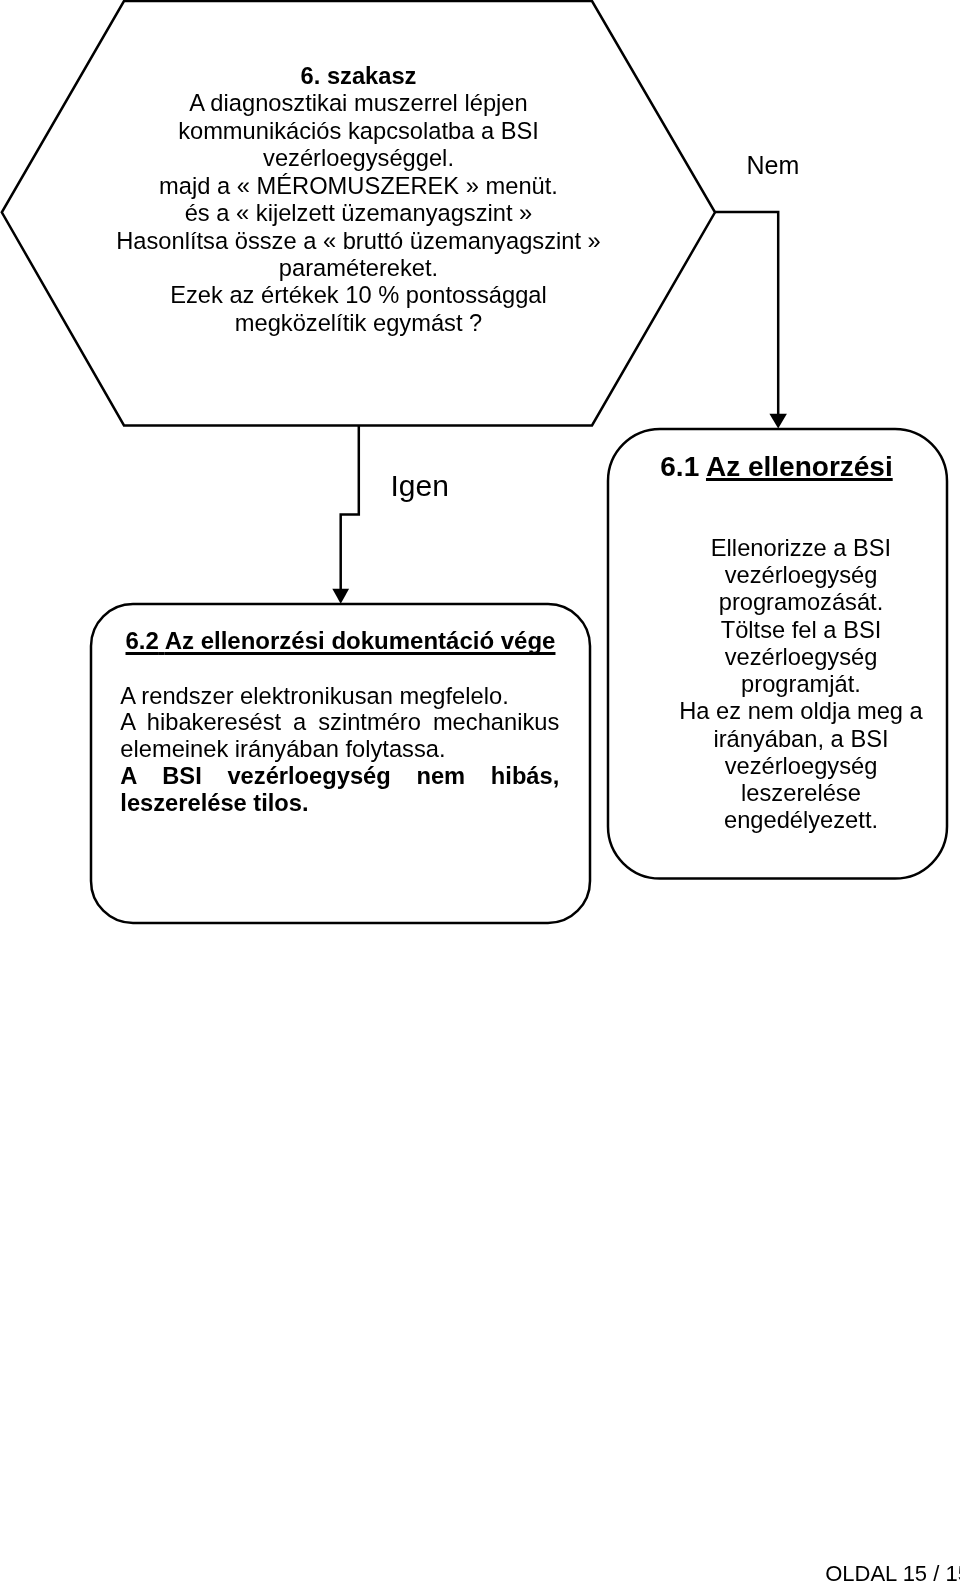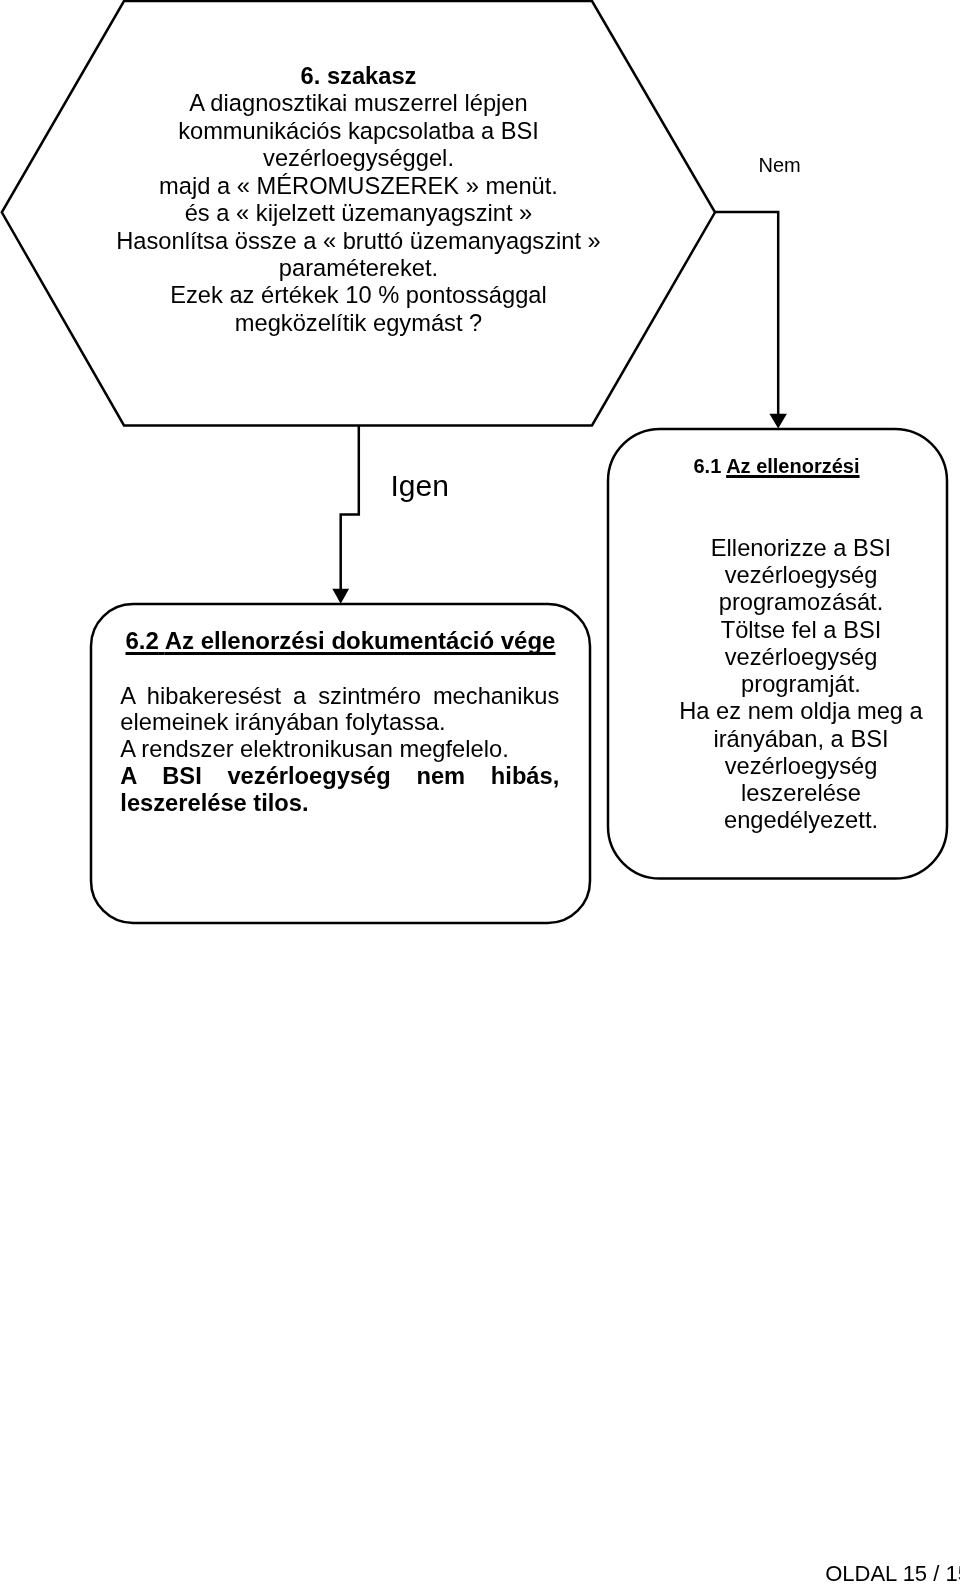--- a/index.html
+++ b/index.html
@@ -40,21 +40,21 @@
     left: 2px;
     top: 62.8px;
     width: 713px;
     text-align: center;
     font-size: 23.7px;
     line-height: 27.45px;
   }
   #decision-text .title { font-weight: bold; }
 
   
-  #label-nem { left: 746.5px; top: 152px; font-size: 20px; line-height: 27.45px; margin-left: 12px; }
+  #label-nem { left: 746.5px; top: 152px; font-size: 25px; line-height: 27.45px; }
   #label-igen { left: 390.5px; top: 471.5px; font-size: 30px; line-height: 27.45px; }
 
   
   #box-left-title {
     left: 91px;
     top: 627.5px;
     width: 499px;
     text-align: center;
     font-size: 24px;
     line-height: 25.5px;
@@ -76,21 +76,21 @@
   }
   #box-left-body p { margin: 0; }
   #box-left-body .b { font-weight: bold; }
 
   
   #box-right-title {
     left: 607px;
     top: 452.5px;
     width: 339px;
     text-align: center;
-    font-size: 20px;
+    font-size: 28px;
     line-height: 27.5px;
     font-weight: bold;
   }
   #box-right-title .u { text-decoration: underline; text-underline-offset: 2.3px; text-decoration-thickness: 2.6px; text-decoration-skip-ink: none; }
   #box-right-body {
     left: 607.5px;
     top: 534.8px;
     width: 339px;
     text-align: center;
     font-size: 23.7px;
@@ -141,22 +141,22 @@
     <div>paramétereket.</div>
     <div>Ezek az értékek 10 % pontossággal</div>
     <div>megközelítik egymást ?</div>
   </div>
 
   <div class="txt" id="label-nem">Nem</div>
   <div class="txt" id="label-igen">Igen</div>
 
   <div class="txt" id="box-left-title"><span>6.2</span> <span>Az ellenorzési dokumentáció vége</span></div>
   <div class="txt" id="box-left-body">
+    <p>A rendszer elektronikusan megfelelo.</p>
     <p>A hibakeresést a szintméro mechanikus elemeinek irányában folytassa.</p>
-    <p>A rendszer elektronikusan megfelelo.</p>
     <p class="b">A BSI vezérloegység nem hibás, leszerelése tilos.</p>
   </div>
 
   <div class="txt" id="box-right-title">
     <div><span>6.1</span> <span class="u">Az ellenorzési</span></div>
   </div>
   <div class="txt" id="box-right-body">
     <div>Ellenorizze a BSI</div>
     <div>vezérloegység</div>
     <div>programozását.</div>

